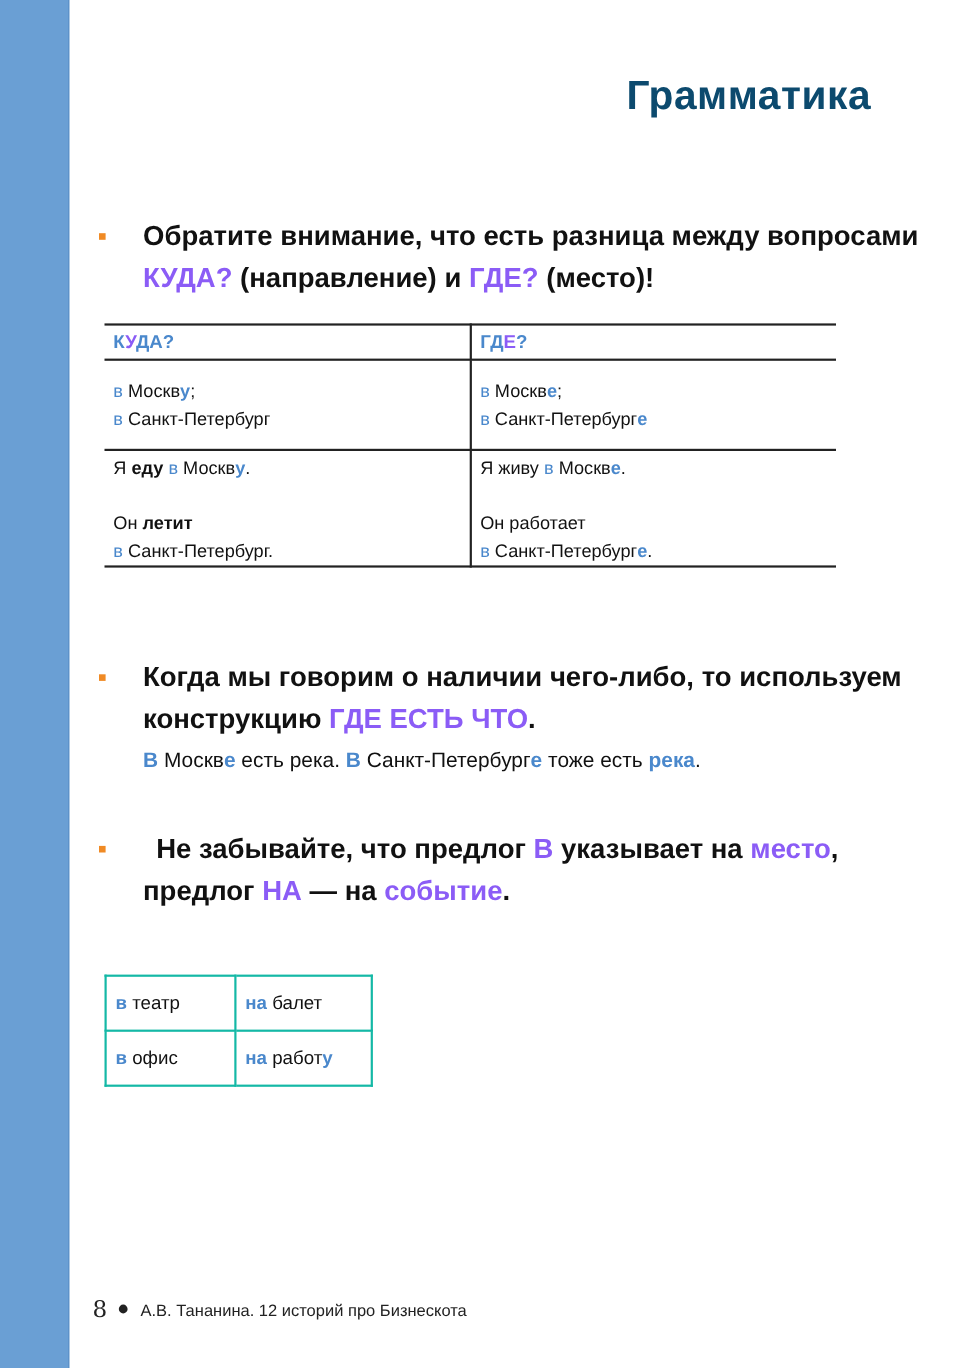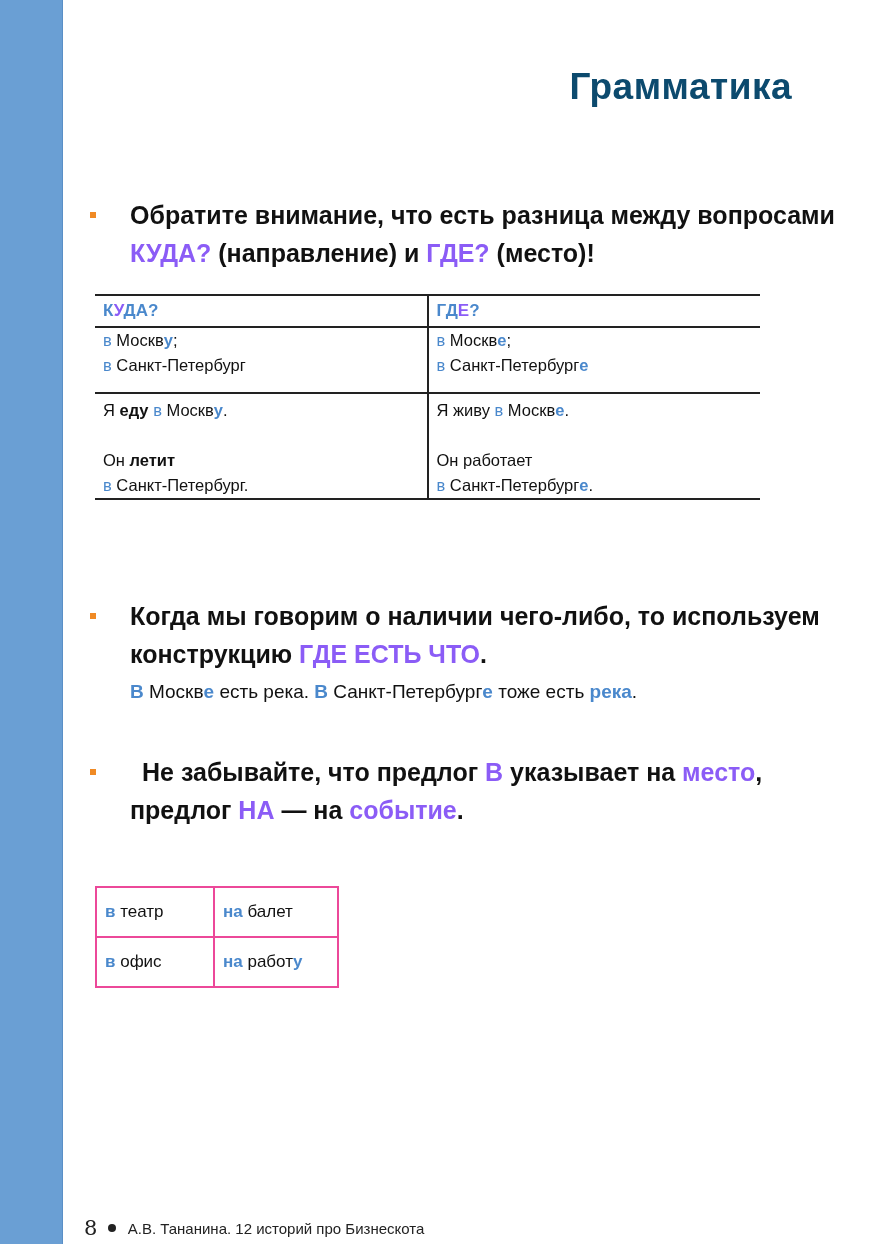--- a/index.html
+++ b/index.html
@@ -36,41 +36,41 @@
       position: absolute; left: 95px; top: 294px; width: 665px;
       border-collapse: collapse; font-size: 16.5px;
     }
     .grammar-table td {
       border-top: 2px solid #222; border-bottom: 2px solid #222;
       padding: 0 8px; vertical-align: top; width: 50%;
     }
     .grammar-table td.left { border-right: 2px solid #222; }
     .grammar-table tr.h1 td { height: 30px; line-height: 30px; font-weight: bold; color: #4a88cc; font-size: 17px; }
     .grammar-table tr.h2 td { height: 30px; line-height: 30px; font-weight: bold; color: #4a88cc; font-size: 17px; }
-    .grammar-table tr.r1 td { height: 64px; padding-top: 0; line-height: 25px; }
+    .grammar-table tr.r1 td { height: 64px; padding-top: 16px; line-height: 25px; }
     .grammar-table tr.r2 td { height: 100px; padding-top: 4px; line-height: 25px; }
     .line { display: block; white-space: nowrap; }
     .spacer { display: block; height: 25px; }
 
     .example-line {
       position: absolute; left: 130px; top: 681px; font-size: 19px; white-space: nowrap; color: #111;
     }
 
     .prep-table {
       position: absolute; left: 95px; top: 886px; border-collapse: collapse;
       font-size: 17px;
     }
     .prep-table td {
-      border: 2px solid #ec4899; height: 48px; padding: 0 8px; vertical-align: middle;
+      border: 2px solid #14b8a6; height: 48px; padding: 0 8px; vertical-align: middle;
     }
     .prep-table td.c1 { width: 100px; }
     .prep-table td.c2 { width: 106px; }
 
     .footer {
-      position: absolute; left: 84px; top: 1216px; font-size: 15px; color: #222; white-space: nowrap;
+      position: absolute; left: 84px; top: 1178px; font-size: 15px; color: #222; white-space: nowrap;
     }
     .footer .page-num { font-size: 21px; font-family: "DejaVu Serif", serif; margin-right: 6px; vertical-align: -1px; }
     .footer .dot {
       display: inline-block; width: 8px; height: 8px; border-radius: 50%; background: #222;
       margin-right: 8px; vertical-align: 2px;
     }
   </style>
 </head>
 <body>
 

